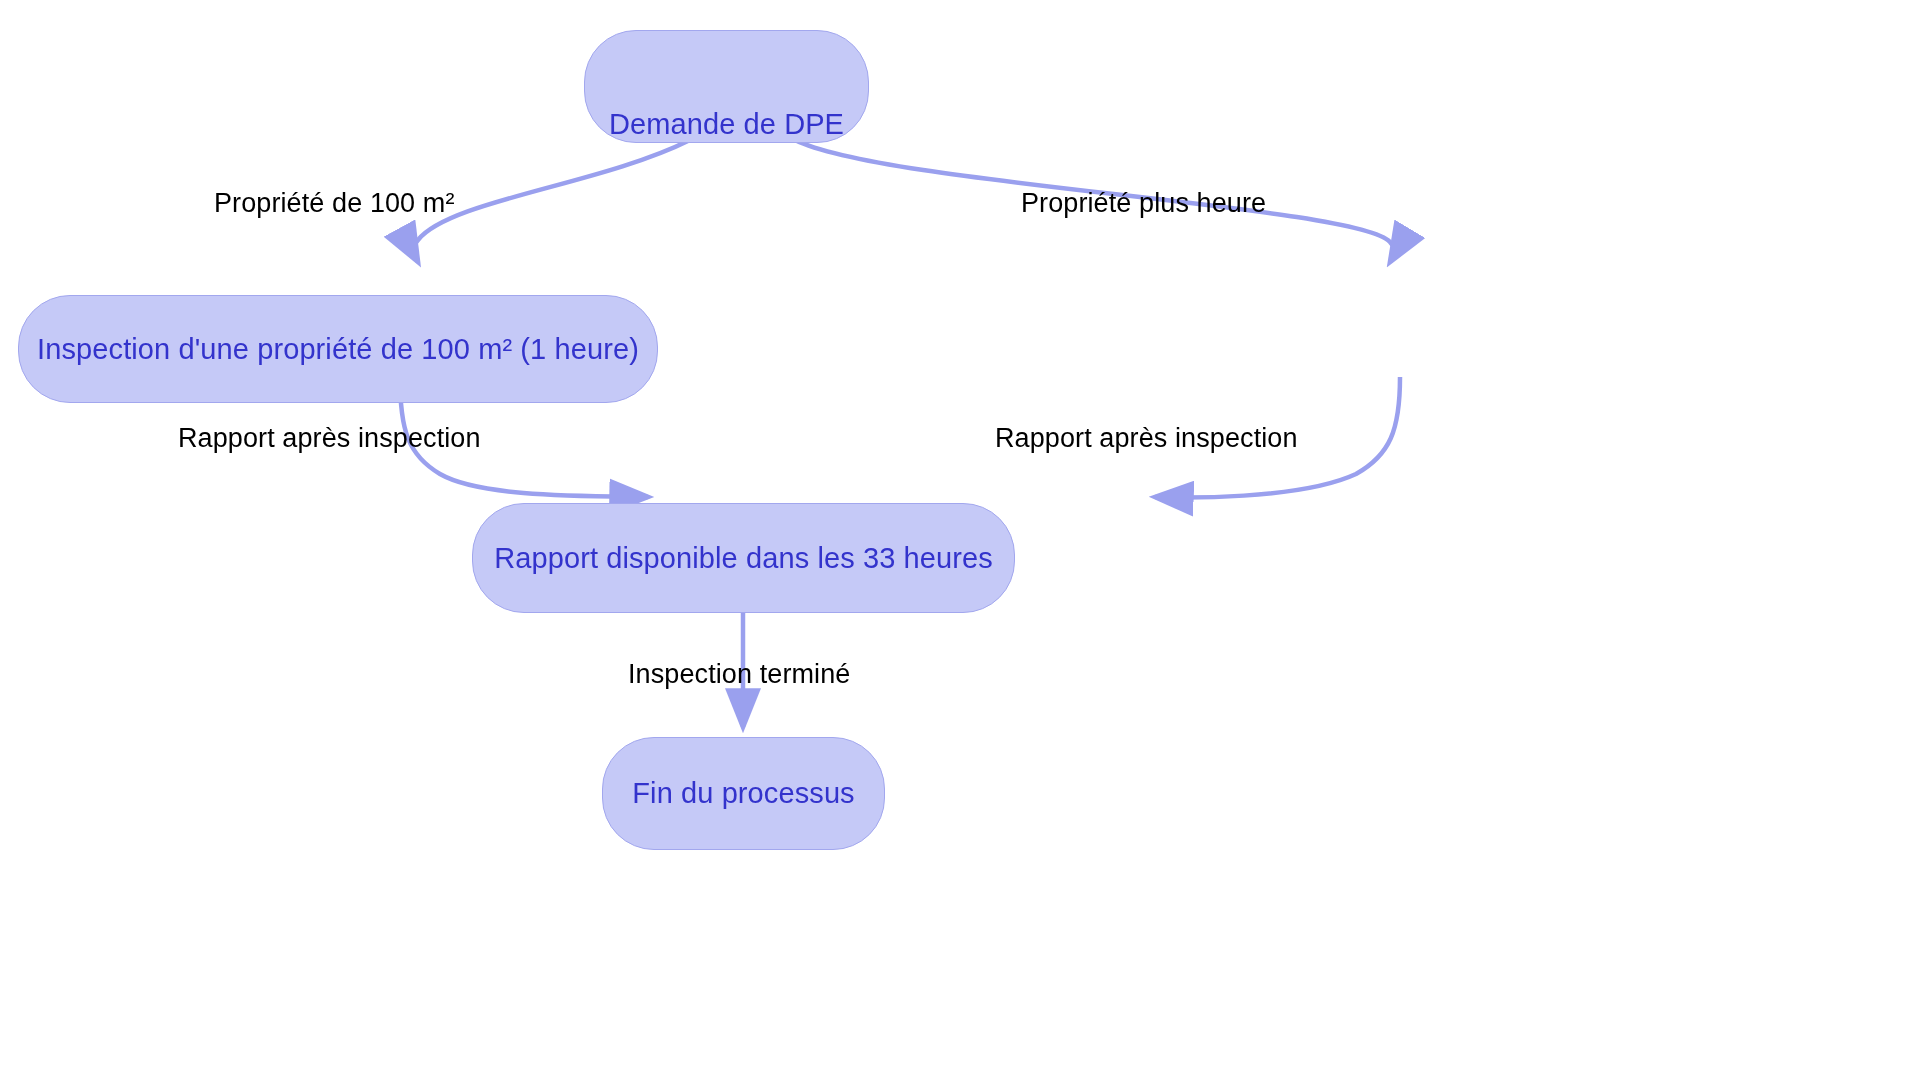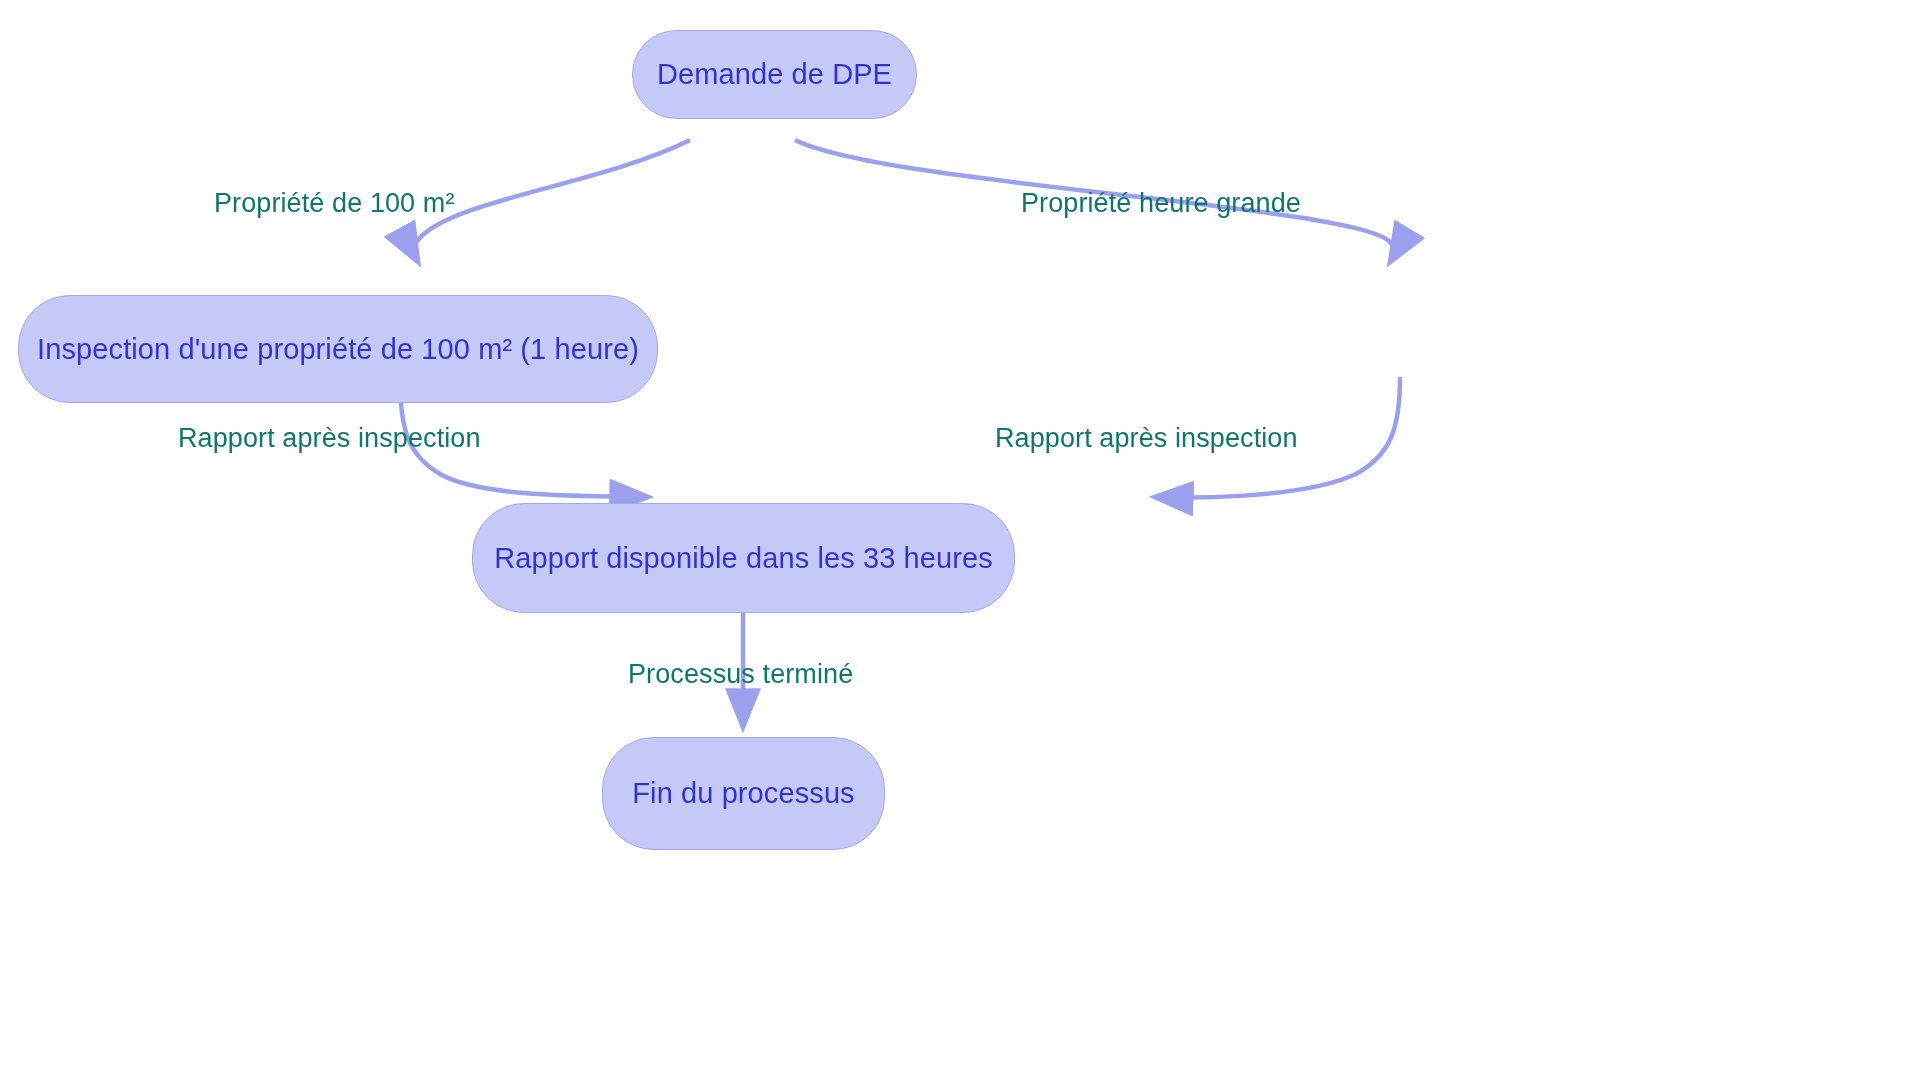--- a/index.html
+++ b/index.html
@@ -36,29 +36,29 @@
     border-radius: 52px;
     color: #3333cc;
     font-size: 29px;
     line-height: 1.2;
     letter-spacing: 0.1px;
     padding: 0 26px;
     white-space: nowrap;
   }
   .edge-label {
     position: absolute;
-    color: #0f766e;
+    color: #000000;
     font-size: 27px;
     line-height: 1.15;
     white-space: nowrap;
     letter-spacing: 0.1px;
     background: transparent;
   }
   
-  #node-start        { left: 632px;  top: 30px;  width: 285px; height: 89px; }
+  #node-start        { left: 584px;  top: 30px;  width: 285px; height: 113px; align-items: flex-end; }
   #node-inspect-small{ left: 18px;   top: 269px; width: 640px; height: 108px; margin-top: 26px; }
   #node-inspect-large{ left: 755px;  top: 269px; width: 1147px;height: 108px; }
   #node-report       { left: 472px;  top: 503px; width: 543px; height: 110px; }
   #node-end          { left: 602px;  top: 737px; width: 283px; height: 113px; }
 
   
   #label-small-prop  { left: 214px;  top: 188px; }
   #label-large-prop  { left: 1021px; top: 188px; }
   #label-report-left { left: 178px;  top: 423px; }
   #label-report-right{ left: 995px;  top: 423px; }
@@ -99,21 +99,21 @@
   <div class="node" id="node-report">
     <span>Rapport disponible dans les 33 heures</span>
   </div>
 
   <div class="node" id="node-end">
     <span>Fin du processus</span>
   </div>
 
   <div class="edge-label" id="label-small-prop">Propriété de 100 m²</div>
 
-  <div class="edge-label" id="label-large-prop">Propriété heure grande</div>
+  <div class="edge-label" id="label-large-prop">Propriété plus heure</div>
 
   <div class="edge-label" id="label-report-left">Rapport après inspection</div>
 
   <div class="edge-label" id="label-report-right">Rapport après inspection</div>
 
-  <div class="edge-label" id="label-process-end">Processus terminé</div>
+  <div class="edge-label" id="label-process-end">Inspection terminé</div>
 
 </div>
 
 </body></html>

